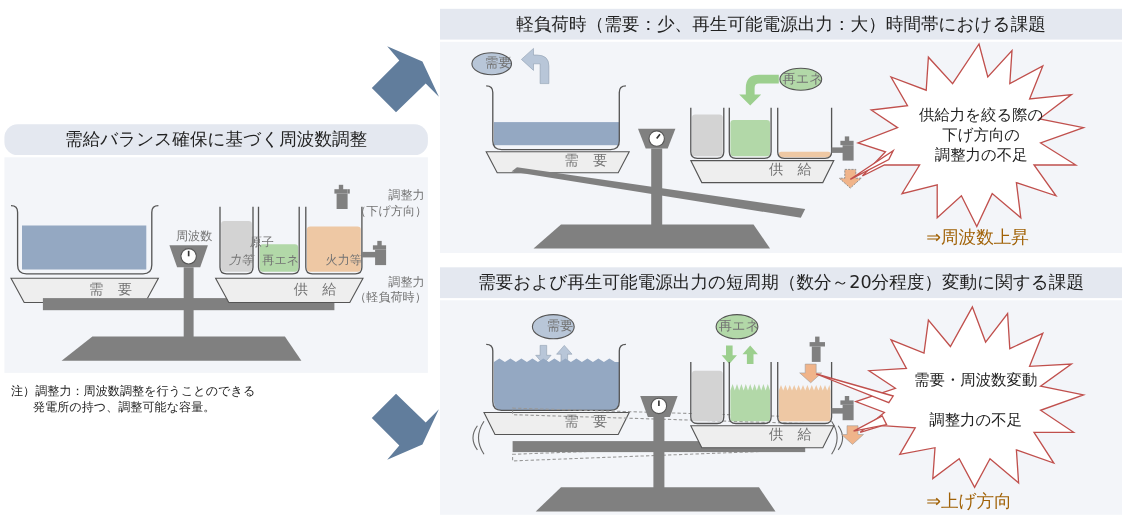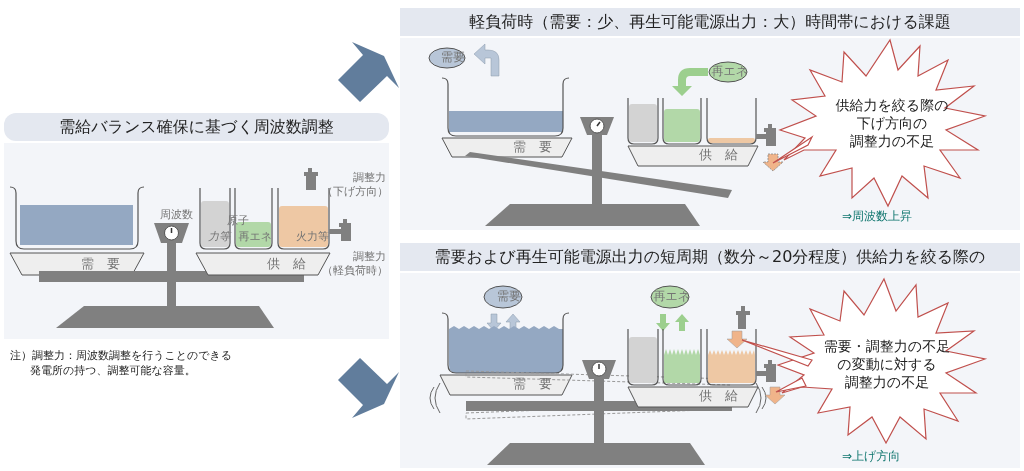--- a/index.html
+++ b/index.html
@@ -3,21 +3,21 @@
 <meta charset="utf-8">
 <style>
   html,body{margin:0;padding:0;background:#ffffff;}
   body{width:1024px;height:471px;position:relative;overflow:hidden;font-family:"DejaVu Sans",sans-serif;color:#222;}
   .panel{position:absolute;background:#f3f5f9;}
   .hdr{position:absolute;background:#e4e8f0;color:#222;text-align:center;font-size:16px;line-height:28px;white-space:nowrap;}
   svg{position:absolute;left:0;top:0;overflow:visible;}
   .note{position:absolute;font-size:11px;line-height:15px;color:#222;white-space:nowrap;}
   .lbl{position:absolute;font-size:11px;line-height:13px;color:#737373;white-space:nowrap;text-align:right;}
   .callout{position:absolute;font-size:14px;line-height:18px;text-align:center;color:#222;white-space:nowrap;}
-  .result{position:absolute;font-size:12px;line-height:20px;color:#0f766e;white-space:nowrap;}
+  .result{position:absolute;font-size:16px;line-height:20px;color:#a16207;white-space:nowrap;}
 </style>
 </head>
 <body>
 
 <div class="hdr" style="left:4px;top:113px;width:385px;border-radius:12px;">需給バランス確保に基づく周波数調整</div>
 <div class="panel" style="left:4px;top:143px;width:385px;height:196px;">
   <svg width="385" height="196">
 
     <rect x="16" y="62" width="113" height="40" fill="#94a8c2"></rect>
     <path d="M6,44 Q12,44 12,50 L12,98 Q12,106 20,106 L126,106 Q134,106 134,98 L134,50 Q134,44 140,44" fill="none" stroke="#555" stroke-width="1.2"></path>
@@ -122,21 +122,21 @@
   <div class="lbl" style="left:248px;top:110px;width:90px;font-size:13px;">供　給</div>
   <div class="callout" style="left:422px;top:58px;width:140px;">供給力を絞る際の</div>
   <div class="callout" style="left:422px;top:76px;width:140px;">下げ方向の</div>
   <div class="callout" style="left:422px;top:94px;width:140px;">調整力の不足</div>
   <div class="result" style="left:442px;top:168px;">⇒周波数上昇</div>
 </div>
 <svg width="1024" height="471" style="pointer-events:none;">
   <polygon points="773,163 812,137 808,145" fill="#fff" stroke="#c0504d" stroke-width="1.2"></polygon>
 </svg>
 
-<div class="hdr" style="left:400px;top:243px;width:620px;">需要および再生可能電源出力の短周期（数分～20分程度）供給力を絞る際の</div>
+<div class="hdr" style="left:400px;top:243px;width:620px;">需要および再生可能電源出力の短周期（数分～20分程度）変動に関する課題</div>
 <div class="panel" style="left:400px;top:273px;width:620px;height:195px;">
   <svg width="620" height="195">
 
     <ellipse cx="103" cy="24" rx="19" ry="11" fill="#b8c6d8" stroke="#555"></ellipse>
     <ellipse cx="270" cy="24" rx="19" ry="11" fill="#b2d8a8" stroke="#555"></ellipse>
 
     <path d="M91,41 L97,41 L97,50 L101,50 L94,58 L87,50 L91,50 Z" fill="#b8c6d8" stroke="#8899aa" stroke-width="0.5"></path>
     <path d="M110,58 L116,58 L116,49 L120,49 L113,41 L106,49 L110,49 Z" fill="#b8c6d8" stroke="#8899aa" stroke-width="0.5"></path>
 
     <path d="M260,41 L266,41 L266,50 L270,50 L263,58 L256,50 L260,50 Z" fill="#9ccf8e"></path>
@@ -181,21 +181,20 @@
       <rect x="366" y="95" width="10" height="14"></rect>
     </g>
     <path d="M370,114 L380,114 L380,122 L385,122 L375,131 L365,122 L370,122 Z" fill="#f0b48a" stroke="#999" stroke-width="0.5"></path>
 
     <path d="M484,6 L496,38 L516,12 L518,44 L548,30 L536,60 L574,58 L546,78 L585,86 L546,100 L576,120 L540,120 L558,148 L524,136 L526,166 L500,144 L486,170 L472,144 L448,162 L450,134 L418,140 L432,116 L402,114 L382,120 L404,102 L378,92 L414,80 L390,64 L424,62 L410,36 L440,48 L444,18 L464,42 Z" fill="#ffffff" stroke="#c0504d" stroke-width="1.2"></path>
   </svg>
   <div class="lbl" style="left:85px;top:17px;width:36px;font-size:12px;">需要</div>
   <div class="lbl" style="left:250px;top:17px;width:40px;font-size:12px;">再エネ</div>
   <div class="lbl" style="left:62px;top:104px;width:90px;font-size:13px;">需　要</div>
   <div class="lbl" style="left:248px;top:116px;width:90px;font-size:13px;">供　給</div>
-  <div class="callout" style="left:412px;top:64px;width:150px;">需要・調整力の不足</div>
-  <div class="callout" style="left:412px;top:82px;width:150px;">の変動に対する</div>
+  <div class="callout" style="left:412px;top:64px;width:150px;">需要・周波数変動</div>
   <div class="callout" style="left:412px;top:100px;width:150px;">調整力の不足</div>
   <div class="result" style="left:442px;top:173px;">⇒上げ方向</div>
 </div>
 <svg width="1024" height="471" style="pointer-events:none;">
   <polygon points="742,340 812,360 808,366" fill="#fff" stroke="#c0504d" stroke-width="1.2"></polygon>
   <polygon points="776,392 802,378 806,386" fill="#fff" stroke="#c0504d" stroke-width="1.2"></polygon>
 </svg>
 
 </body></html>

